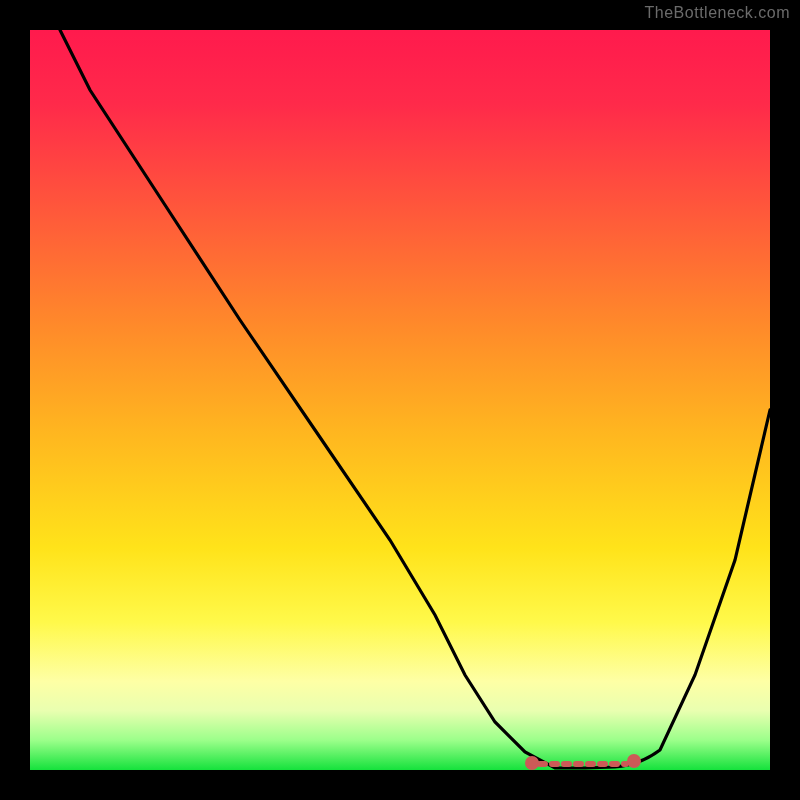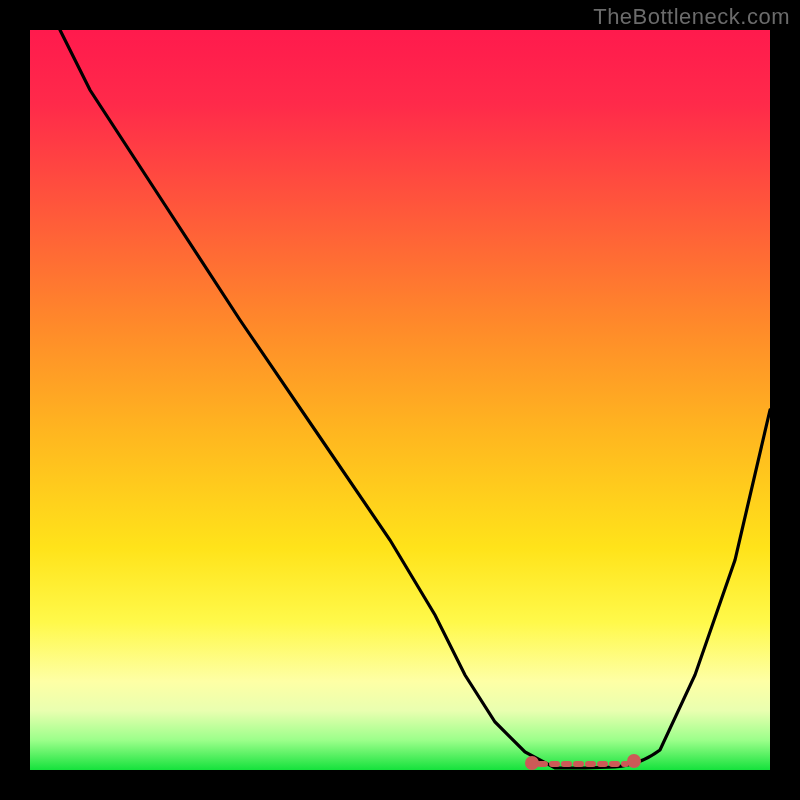--- a/index.html
+++ b/index.html
@@ -37,21 +37,21 @@
       #e9ffb0 92%,
       #9bff8a 96%,
       #15e23c 100%
     );
   }
   .watermark {
     position: absolute;
     top: 4px;
     right: 10px;
     color: #6b6b6b;
-    font-size: 22px;
+    font-size: 16px;
     font-weight: 500;
     letter-spacing: 0.5px;
     user-select: none;
   }
   svg.curve {
     position: absolute;
     left: 0;
     top: 0;
     width: 740px;
     height: 740px;

